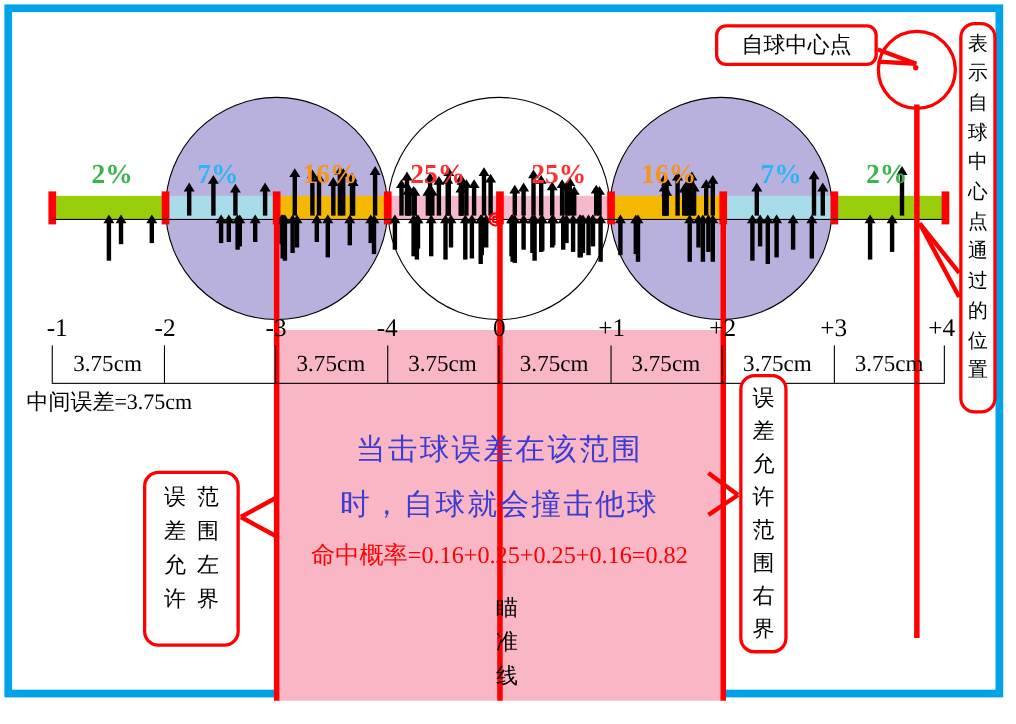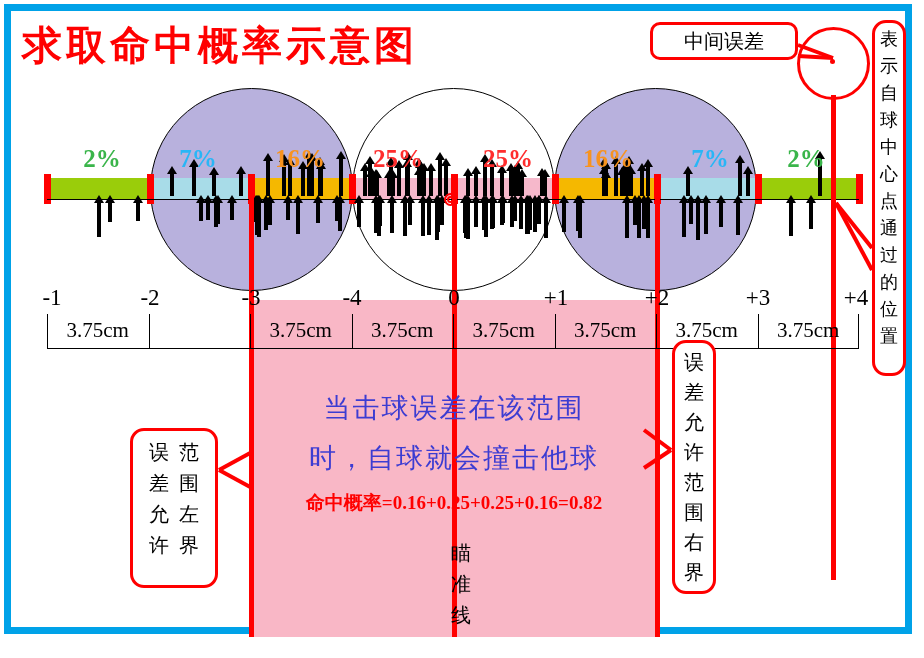--- a/index.html
+++ b/index.html
@@ -71,21 +71,21 @@
   #mid-note{position:absolute;left:24px;top:352px;font-size:20px;color:#000;white-space:nowrap;}
 
   
   #ctr-title{position:absolute;left:454px;top:350px;transform:translateX(-50%);
              font-size:27px;color:#ff0000;font-weight:bold;white-space:nowrap;letter-spacing:2px;}
   .ctr-line{position:absolute;left:454px;transform:translateX(-50%);
             font-size:27px;color:#3c3cd2;white-space:nowrap;letter-spacing:2px;}
   #ctr-l1{top:390px;}
   #ctr-l2{top:440px;}
   #ctr-formula{position:absolute;left:454px;top:490px;transform:translateX(-50%);
-               font-size:19px;color:#ff0000;font-weight:bold;white-space:nowrap;}
+               font-size:22px;color:#ff0000;font-weight:normal;white-space:nowrap;}
 
   
   #aim{position:absolute;left:448px;top:538px;width:26px;font-size:20px;color:#000;
        text-align:center;line-height:31px;}
   #aim span{display:block;}
 
   
   .callout{position:absolute;border:3px solid #ff0000;border-radius:14px;
            background:#ffffff;box-sizing:border-box;}
   .vtext{font-size:20px;color:#000;line-height:31px;text-align:center;}
@@ -697,20 +697,21 @@
       <div class="msep" style="left: 507.5px;"></div>
       <div class="mcell" style="left: 609px; width: 101.5px;">3.75cm</div>
       <div class="msep" style="left: 609px;"></div>
       <div class="mcell" style="left: 710.5px; width: 101.5px;">3.75cm</div>
       <div class="msep" style="left: 710.5px;"></div>
       <div class="msep" style="left: 0px;"></div>
       <div class="msep" style="left: 811px;"></div>
     </div>
   <div id="mbase"></div>
 
+  <div id="mid-note">中间误差=3.75cm</div>
 
   <div class="ctr-line" id="ctr-l2">时，自球就会撞击他球</div>
   <div class="ctr-line" id="ctr-l1">当击球误差在该范围</div>
   <div id="ctr-formula">命中概率=0.16+0.25+0.25+0.16=0.82</div>
 
   <div id="aim">
       <span>瞄</span>
       <span>准</span>
       <span>线</span>
     </div>
@@ -728,21 +729,21 @@
         <span style="display: block;">允</span>
         <span style="display: block;">许</span>
         <span style="display: block;">范</span>
         <span style="display: block;">围</span>
         <span style="display: block;">右</span>
         <span style="display: block;">界</span>
       </div>
   </div>
 
   <div class="callout" id="co-top">
-    <div class="ctext">中间误差</div>
+    <div class="ctext">自球中心点</div>
   </div>
 
   <div class="callout" id="co-far">
     <div class="vtext">
         <span style="display: block;">表</span>
         <span style="display: block;">示</span>
         <span style="display: block;">自</span>
         <span style="display: block;">球</span>
         <span style="display: block;">中</span>
         <span style="display: block;">心</span>
@@ -762,14 +763,13 @@
     <path d="M798,45 L833,58" stroke="#ff0000" stroke-width="4" fill="none"></path>
     <path d="M798,56 L833,58" stroke="#ff0000" stroke-width="4" fill="none"></path>
     <path d="M219,470 L252,452" stroke="#ff0000" stroke-width="4" fill="none"></path>
     <path d="M219,470 L252,488" stroke="#ff0000" stroke-width="4" fill="none"></path>
     <path d="M671,450 L644,430" stroke="#ff0000" stroke-width="4" fill="none"></path>
     <path d="M671,450 L644,468" stroke="#ff0000" stroke-width="4" fill="none"></path>
     <path d="M872,248 L836,203" stroke="#ff0000" stroke-width="4" fill="none"></path>
     <path d="M872,270 L836,203" stroke="#ff0000" stroke-width="4" fill="none"></path>
   </svg>
 
-<div id="title">求取命中概率示意图</div>
   </div>
 
 </body></html>

